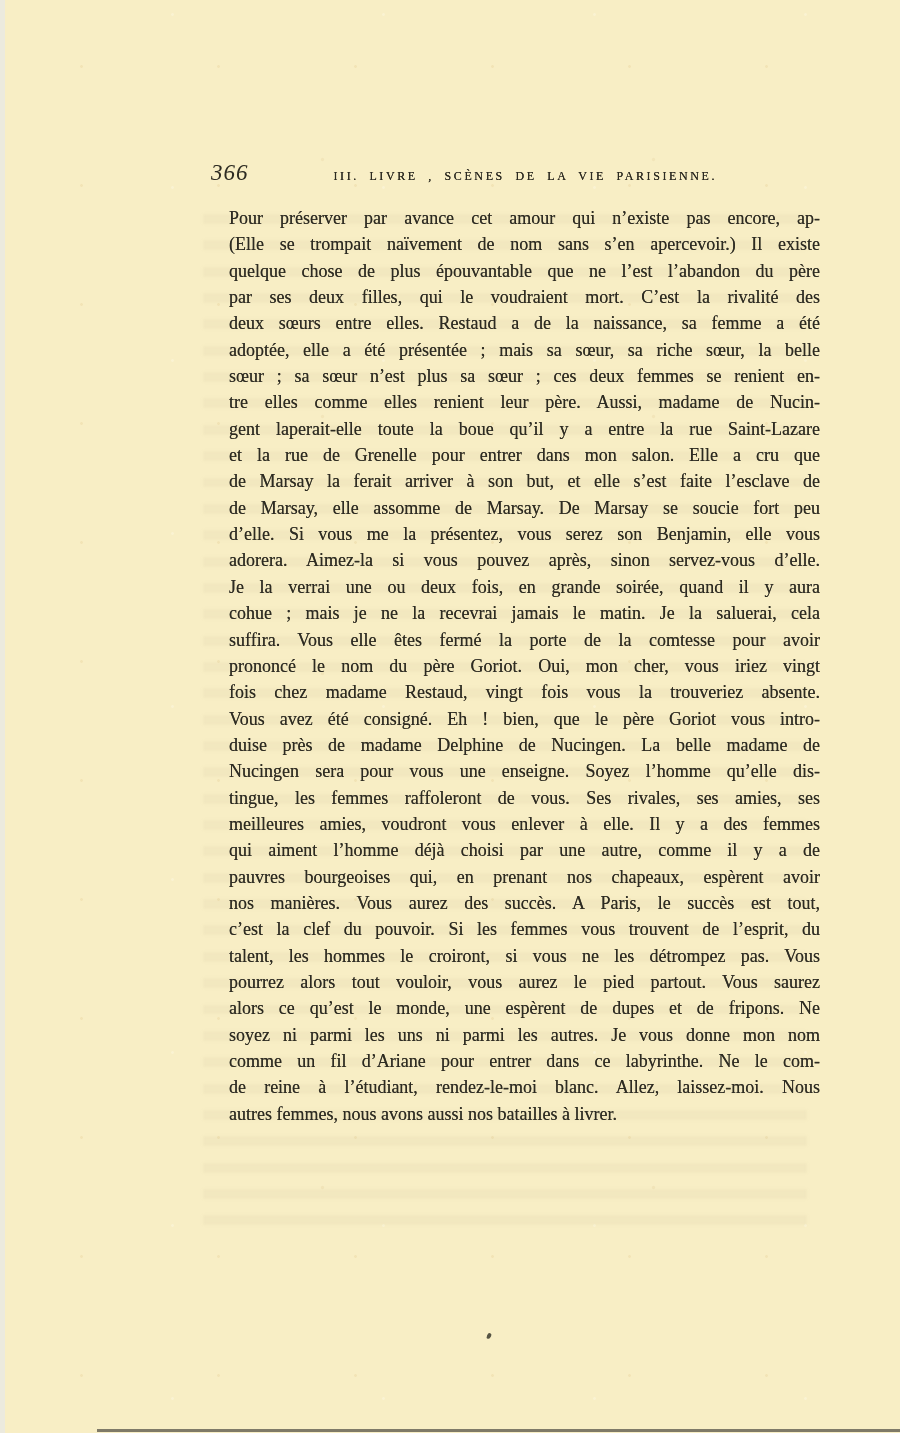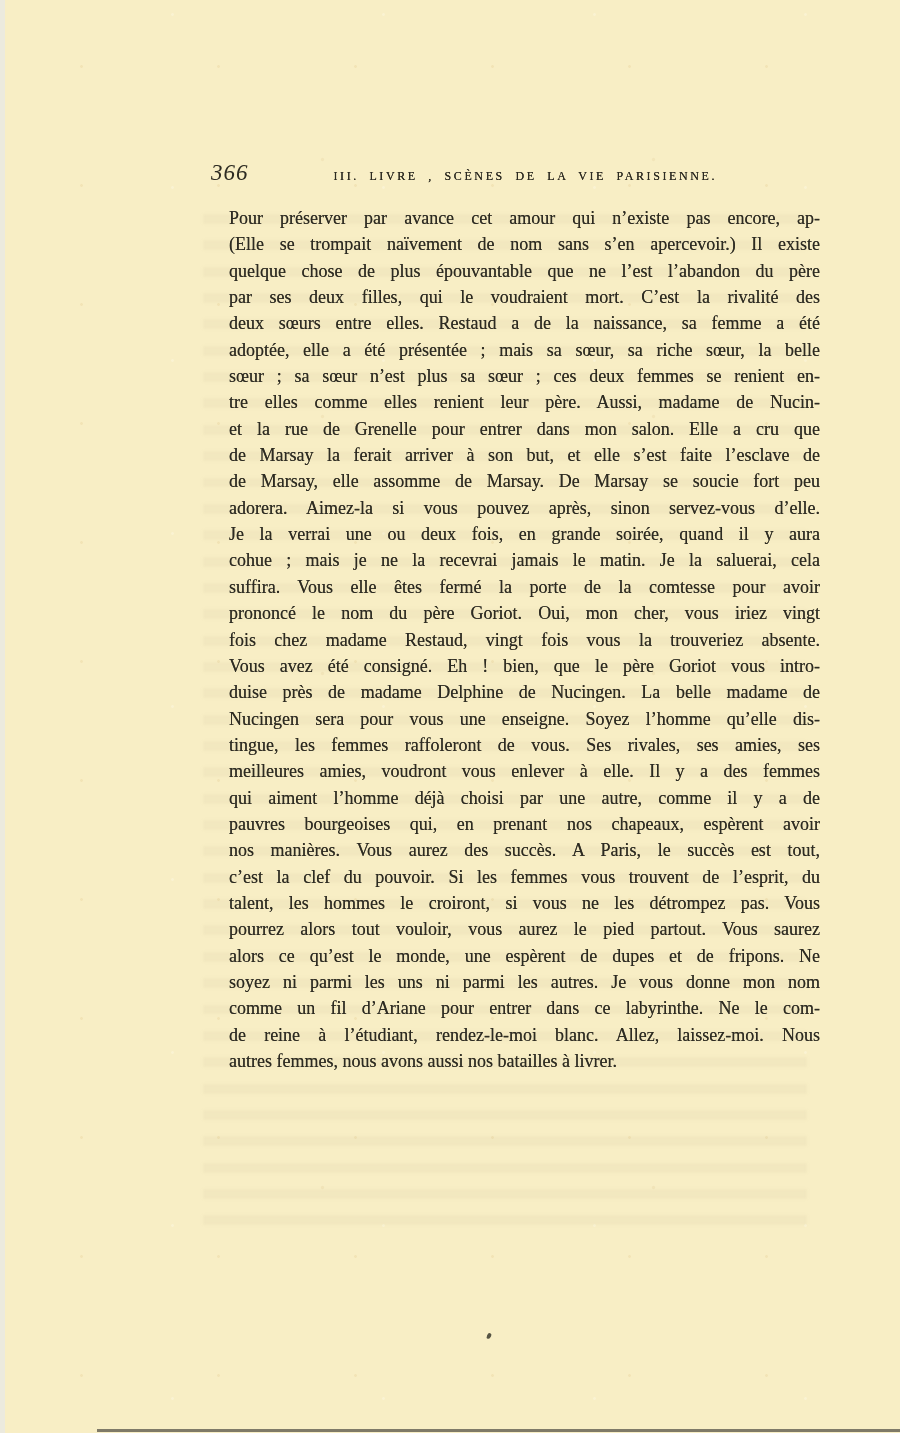--- a/index.html
+++ b/index.html
@@ -126,23 +126,25 @@
 
   <main class="body-text">
       <p class="body-line">Pour préserver par avance cet amour qui n’existe pas encore, ap-</p>
       <p class="body-line">(Elle se trompait naïvement de nom sans s’en apercevoir.) Il existe</p>
       <p class="body-line">quelque chose de plus épouvantable que ne l’est l’abandon du père</p>
       <p class="body-line">par ses deux filles, qui le voudraient mort. C’est la rivalité des</p>
       <p class="body-line">deux sœurs entre elles. Restaud a de la naissance, sa femme a été</p>
       <p class="body-line">adoptée, elle a été présentée ; mais sa sœur, sa riche sœur, la belle</p>
       <p class="body-line">sœur ; sa sœur n’est plus sa sœur ; ces deux femmes se renient en-</p>
       <p class="body-line">tre elles comme elles renient leur père. Aussi, madame de Nucin-</p>
+      <p class="body-line">gent laperait-elle toute la boue qu’il y a entre la rue Saint-Lazare</p>
       <p class="body-line">et la rue de Grenelle pour entrer dans mon salon. Elle a cru que</p>
       <p class="body-line">de Marsay la ferait arriver à son but, et elle s’est faite l’esclave de</p>
       <p class="body-line">de Marsay, elle assomme de Marsay. De Marsay se soucie fort peu</p>
+      <p class="body-line">d’elle. Si vous me la présentez, vous serez son Benjamin, elle vous</p>
       <p class="body-line">adorera. Aimez-la si vous pouvez après, sinon servez-vous d’elle.</p>
       <p class="body-line">Je la verrai une ou deux fois, en grande soirée, quand il y aura</p>
       <p class="body-line">cohue ; mais je ne la recevrai jamais le matin. Je la saluerai, cela</p>
       <p class="body-line">suffira. Vous elle êtes fermé la porte de la comtesse pour avoir</p>
       <p class="body-line">prononcé le nom du père Goriot. Oui, mon cher, vous iriez vingt</p>
       <p class="body-line">fois chez madame Restaud, vingt fois vous la trouveriez absente.</p>
       <p class="body-line">Vous avez été consigné. Eh ! bien, que le père Goriot vous intro-</p>
       <p class="body-line">duise près de madame Delphine de Nucingen. La belle madame de</p>
       <p class="body-line">Nucingen sera pour vous une enseigne. Soyez l’homme qu’elle dis-</p>
       <p class="body-line">tingue, les femmes raffoleront de vous. Ses rivales, ses amies, ses</p>

